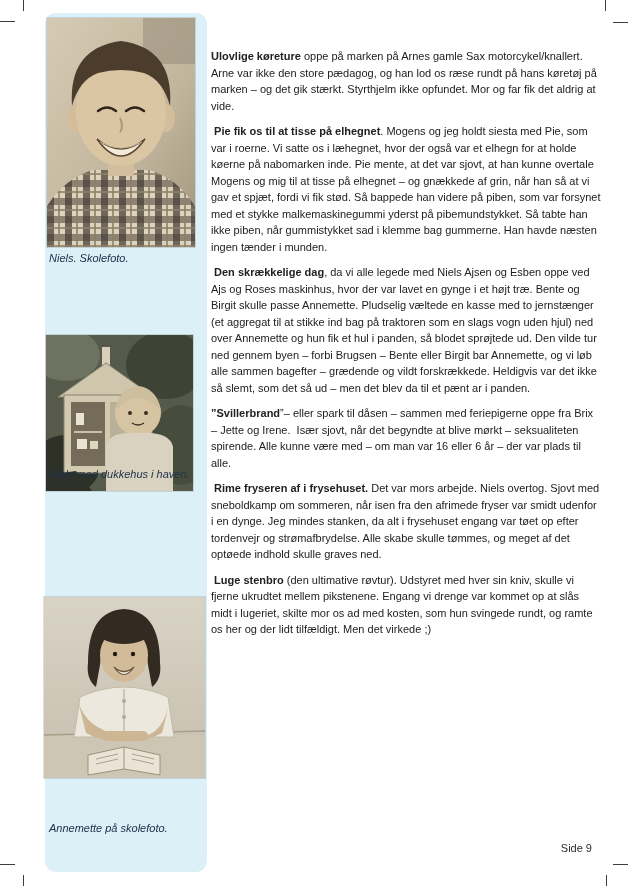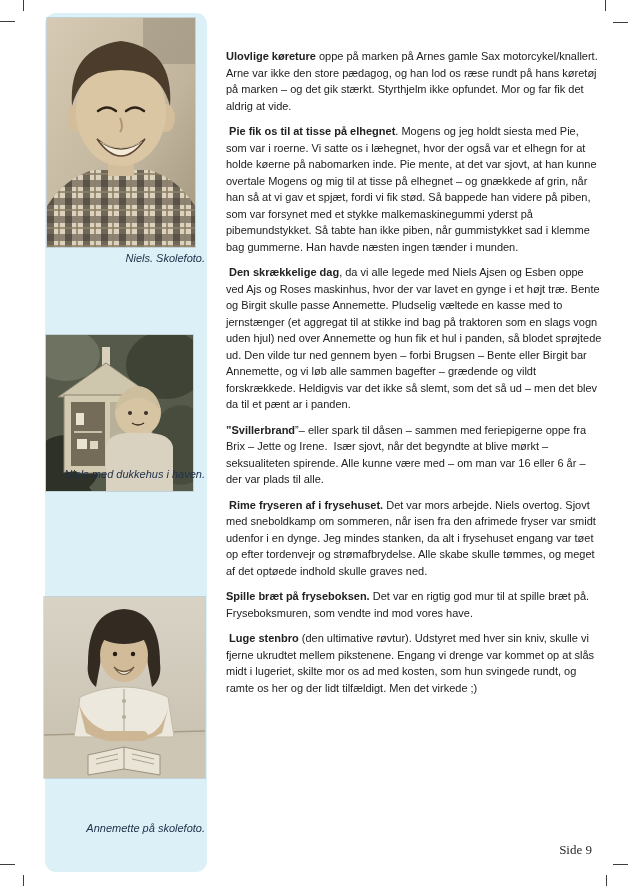--- a/index.html
+++ b/index.html
@@ -12,31 +12,31 @@
   .crop.h{width:15px;height:1px;}
   
   .sidebar{position:absolute;left:45px;top:13px;width:162px;height:859px;
            background:#dcf0f8;border-radius:11px;}
   .photo{position:absolute;overflow:hidden;box-shadow:0 0 0 1px rgba(120,120,110,.25);}
   .photo svg{display:block;}
   .photo1{left:47px;top:18px;width:148px;height:229px;}
   .photo2{left:46px;top:335px;width:147px;height:156px;}
   .photo3{left:44px;top:597px;width:161px;height:181px;}
   .caption{position:absolute;left:49px;width:156px;font-style:italic;font-size:11px;
-           line-height:14px;color:#20324a;text-align:right;}
+           line-height:14px;color:#20324a;}
   .cap1{top:251px;}
   .cap2{top:467px;}
   .cap3{top:821px;}
   
   .textcol{position:absolute;left:210px;top:48px;width:392px;color:#212121;
            font-size:11px;line-height:16.5px;}
-  .textcol p{margin:0 0 9px 16px;white-space:pre-wrap;}
+  .textcol p{margin:0 0 9px 1px;white-space:pre-wrap;}
   .textcol b{font-weight:bold;}
   
-  .pagenum{position:absolute;right:36px;top:842px;font-size:13px;color:#2b2b2b;font-family:Liberation Serif, serif;}
+  .pagenum{position:absolute;right:36px;top:842px;font-size:11px;color:#2b2b2b;}
 </style>
 </head>
 <body>
 
 <div class="page">
 
   <div class="crop v" style="left:23px;top:0;"></div>
   <div class="crop h" style="left:0;top:21px;"></div>
   <div class="crop v" style="left:605px;top:0;"></div>
   <div class="crop h" style="left:613px;top:22px;"></div>
@@ -137,18 +137,17 @@
     </svg>
   </figure>
   <figcaption class="caption cap3">Annemette på skolefoto.</figcaption>
 
   <main class="textcol">
     <p><b>Ulovlige køreture</b><span> oppe på marken på Arnes gamle Sax motorcykel/knallert. Arne var ikke den store pædagog, og han lod os ræse rundt på hans køretøj på marken – og det gik stærkt. Styrthjelm ikke opfundet. Mor og far fik det aldrig at vide.</span></p>
     <p><b> Pie fik os til at tisse på elhegnet</b><span>. Mogens og jeg holdt siesta med Pie, som var i roerne. Vi satte os i læhegnet, hvor der også var et elhegn for at holde køerne på nabomarken inde. Pie mente, at det var sjovt, at han kunne overtale Mogens og mig til at tisse på elhegnet – og gnækkede af grin, når han så at vi gav et spjæt, fordi vi fik stød. Så bappede han videre på piben, som var forsynet med et stykke malkemaskinegummi yderst på pibemundstykket. Så tabte han ikke piben, når gummistykket sad i klemme bag gummerne. Han havde næsten ingen tænder i munden.</span></p>
     <p><b> Den skrækkelige dag</b><span>, da vi alle legede med Niels Ajsen og Esben oppe ved Ajs og Roses maskinhus, hvor der var lavet en gynge i et højt træ. Bente og Birgit skulle passe Annemette. Pludselig væltede en kasse med to jernstænger (et aggregat til at stikke ind bag på traktoren som en slags vogn uden hjul) ned over Annemette og hun fik et hul i panden, så blodet sprøjtede ud. Den vilde tur ned gennem byen – forbi Brugsen – Bente eller Birgit bar Annemette, og vi løb alle sammen bagefter – grædende og vildt forskrækkede. Heldigvis var det ikke så slemt, som det så ud – men det blev da til et pænt ar i panden.</span></p>
     <p><b>”Svillerbrand</b><span>”– eller spark til dåsen – sammen med feriepigerne oppe fra Brix – Jette og Irene.  Især sjovt, når det begyndte at blive mørkt – seksualiteten spirende. Alle kunne være med – om man var 16 eller 6 år – der var plads til alle.</span></p>
     <p><b> Rime fryseren af i frysehuset.</b><span> Det var mors arbejde. Niels overtog. Sjovt med sneboldkamp om sommeren, når isen fra den afrimede fryser var smidt udenfor i en dynge. Jeg mindes stanken, da alt i frysehuset engang var tøet op efter tordenvejr og strømafbrydelse. Alle skabe skulle tømmes, og meget af det optøede indhold skulle graves ned.</span></p>
-    <p><b>Spille bræt på fryseboksen.</b><span> Det var en rigtig god mur til at spille bræt på. Fryseboksmuren, som vendte ind mod vores have.</span></p>
     <p><b> Luge stenbro</b><span> (den ultimative røvtur). Udstyret med hver sin kniv, skulle vi fjerne ukrudtet mellem pikstenene. Engang vi drenge var kommet op at slås midt i lugeriet, skilte mor os ad med kosten, som hun svingede rundt, og ramte os her og der lidt tilfældigt. Men det virkede ;)</span></p>
   </main>
 
   <div class="pagenum">Side 9</div>
 </div>
 
 </body></html>

